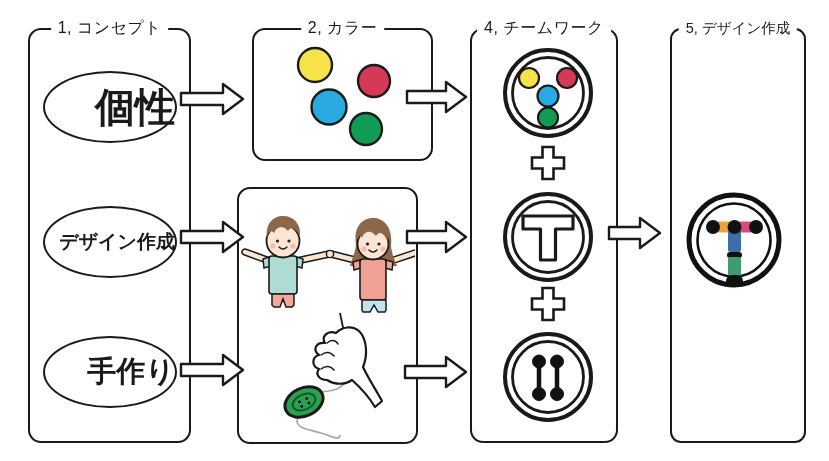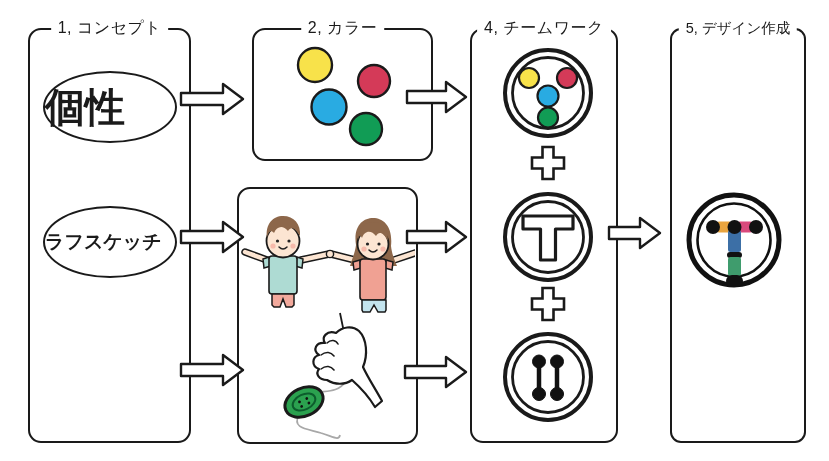--- a/index.html
+++ b/index.html
@@ -14,41 +14,44 @@
   }
   .step-label{
     position:absolute;top:0;left:50%;transform:translate(-50%,-56%);
     background:#fff;padding:0 7px;font-weight:normal;font-size:16px;
     white-space:nowrap;letter-spacing:0.5px;z-index:3;
   }
   .step-label.small{font-size:14.5px;letter-spacing:0;}
   .oval{
     position:absolute;border:2.5px solid #1a1a1a;border-radius:50%;
     background:#fff;box-sizing:border-box;display:flex;align-items:center;
-    justify-content:flex-start;font-weight:bold;text-align:center;
+    justify-content:flex-end;font-weight:bold;text-align:center;
   }
   .oval .txt{white-space:nowrap;}
   .o1{left:13px;top:41px;width:134px;height:72px;font-size:40px;}
   .o2{left:13px;top:176px;width:134px;height:72px;font-size:19px;}
   .o3{left:13px;top:306px;width:134px;height:72px;font-size:29px;}
   .fillsvg{position:absolute;left:0;top:0;}
   #arrow-layer{position:absolute;left:0;top:0;z-index:5;pointer-events:none;}
 </style>
 </head>
 <body>
 
 <div class="canvas">
 
   <div class="box" style="left:28px;top:28px;width:163px;height:415px;">
     <span class="step-label">1, コンセプト</span>
     <div class="oval o1">
       <span class="txt">個性</span>
     </div>
     <div class="oval o2">
-      <span class="txt">ラフスケッチ</span>
+      <span class="txt">デザイン作成</span>
+    </div>
+    <div class="oval o3">
+      <span class="txt">手作り</span>
     </div>
   </div>
 
   <div class="box" style="left:252px;top:28px;width:181px;height:133px;">
     <span class="step-label">2, カラー</span>
     <svg class="fillsvg" width="176" height="128" viewBox="0 0 176 128">
       <circle cx="61" cy="35" r="17" stroke="#1a1a1a" stroke-width="2.4" fill="#f8e24a"></circle>
       <circle cx="120" cy="51" r="16" stroke="#1a1a1a" stroke-width="2.4" fill="#d43a58"></circle>
       <circle cx="75" cy="77" r="17.5" stroke="#1a1a1a" stroke-width="2.4" fill="#29abe2"></circle>
       <circle cx="112" cy="99" r="16" stroke="#1a1a1a" stroke-width="2.4" fill="#119c55"></circle>

